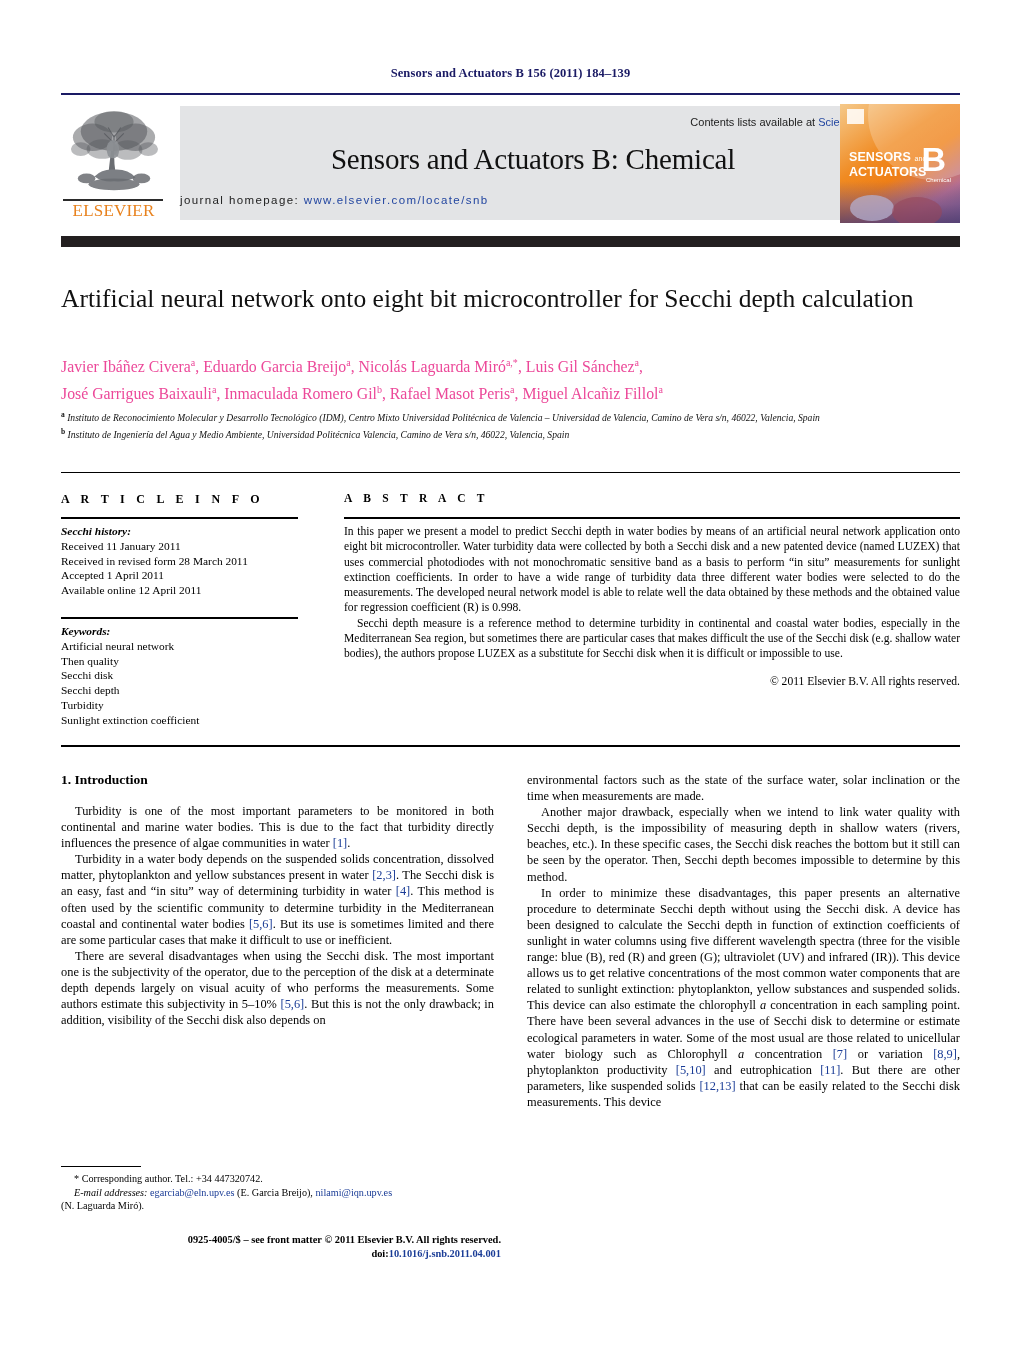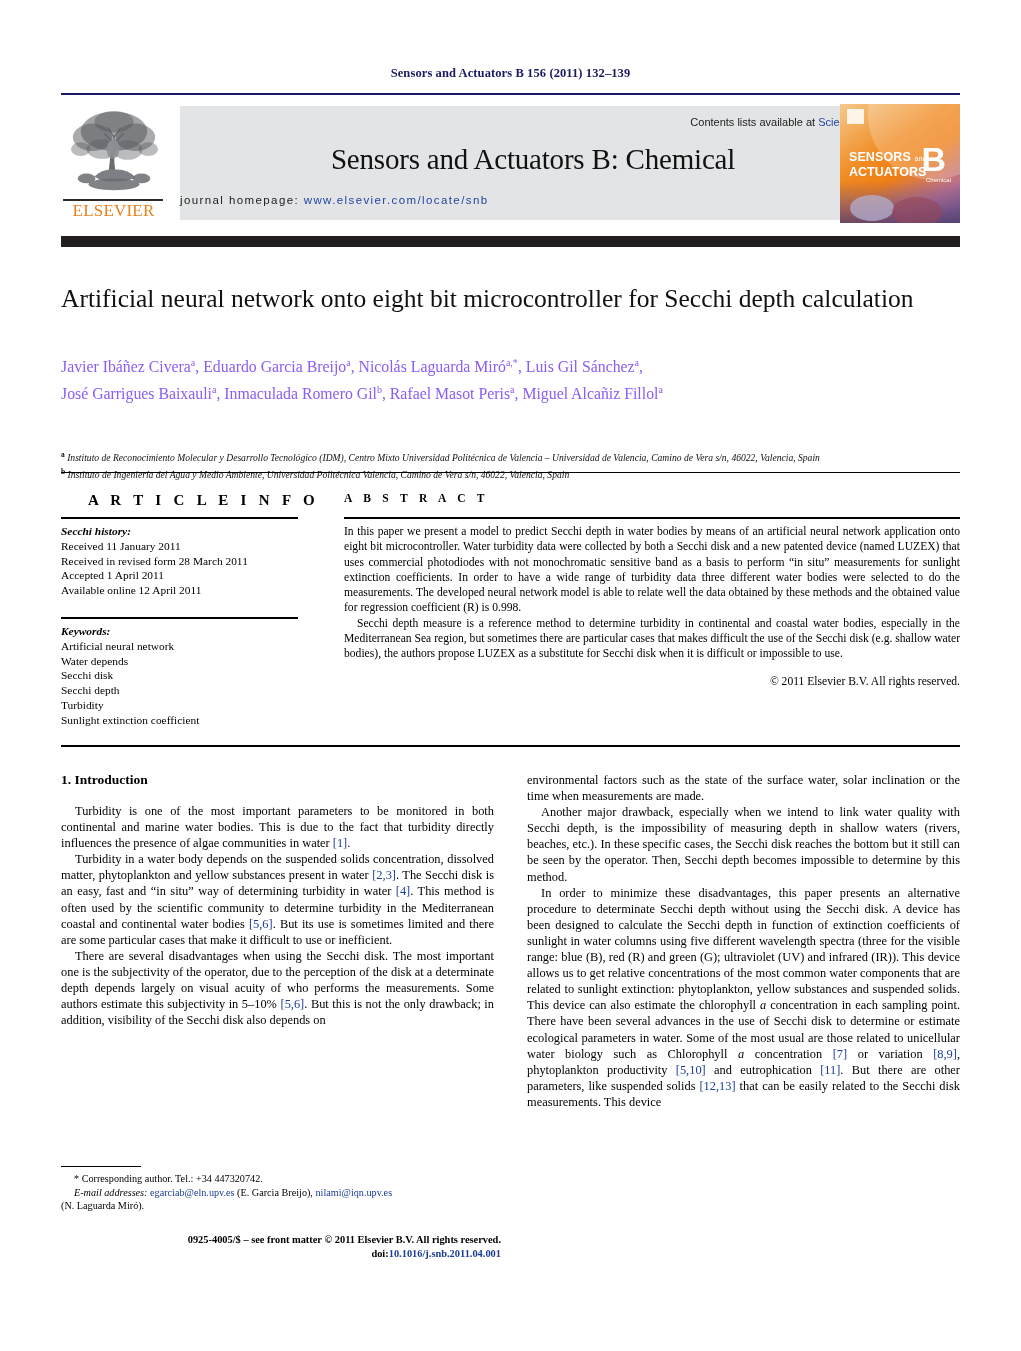--- a/index.html
+++ b/index.html
@@ -214,49 +214,47 @@
     font-size: 25.5px;
     line-height: 32px;
     color: #111;
   }
   .authors {
     position: absolute;
     left: 61px; top: 351px;
     width: 890px;
     font-size: 15.8px;
     line-height: 23px;
-    color: #8b5cf6;
+    color: #ec4899;
   }
   .authors sup { font-size: 10px; vertical-align: super; }
   .affil {
     position: absolute;
     left: 61px; top: 408px;
     width: 890px;
     font-size: 9.6px;
     line-height: 14.2px;
     font-style: italic;
     color: #111;
-    margin-top: 40px;
   }
   .affil sup { font-style: normal; font-weight: bold; font-size: 7.5px; vertical-align: super;}
 
   
   .sec-rule-top {
     position: absolute;
     left: 61px; top: 472px;
     width: 899px; height: 1.2px;
     background: #000;
   }
   .info-head {
     position: absolute;
     left: 61px; top: 492px;
-    font-size: 15px;
+    font-size: 12px;
     font-weight: bold;
     letter-spacing: 4.3px;
-    margin-left: 27px;
   }
   .abs-head {
     position: absolute;
     left: 344px; top: 492px;
     font-size: 11.5px;
     font-weight: bold;
     letter-spacing: 4.3px;
   }
   .info-rule {
     position: absolute;
@@ -359,21 +357,21 @@
     font-weight: bold;
     text-align: right;
   }
   .imprint .doi { color: #1a3c96; font-weight: bold; }
 </style>
 </head>
 <body>
 
 <div class="page">
 
-  <div class="runhead">Sensors and Actuators B 156 (2011) 132–139</div>
+  <div class="runhead">Sensors and Actuators B 156 (2011) 184–139</div>
   <div class="runhead-rule"></div>
 
   <div class="masthead">
 
     <div class="elsevier-logo">
       <svg class="elsevier-tree" viewBox="0 0 100 94">
         <g fill="#55585c">
           <ellipse cx="50" cy="26" rx="34" ry="20" opacity=".55"></ellipse>
           <ellipse cx="28" cy="32" rx="20" ry="14" opacity=".5"></ellipse>
           <ellipse cx="72" cy="32" rx="20" ry="14" opacity=".5"></ellipse>
@@ -448,21 +446,21 @@
     <div>Received 11 January 2011</div>
     <div>Received in revised form 28 March 2011</div>
     <div>Accepted 1 April 2011</div>
     <div>Available online 12 April 2011</div>
   </div>
 
   <div class="kw-rule"></div>
   <div class="keywords">
     <div class="lbl">Keywords:</div>
     <div>Artificial neural network</div>
-    <div>Water depends</div>
+    <div>Then quality</div>
     <div>Secchi disk</div>
     <div>Secchi depth</div>
     <div>Turbidity</div>
     <div>Sunlight extinction coefficient</div>
   </div>
 
   <div class="abstract">
     <p>In this paper we present a model to predict Secchi depth in water bodies by means of an artificial neural network application onto eight bit microcontroller. Water turbidity data were collected by both a Secchi disk and a new patented device (named LUZEX) that uses commercial photodiodes with not monochromatic sensitive band as a basis to perform “in situ” measurements for sunlight extinction coefficients. In order to have a wide range of turbidity data three different water bodies were selected to do the measurements. The developed neural network model is able to relate well the data obtained by these methods and the obtained value for regression coefficient (R) is 0.998.</p>
     <p class="indent">Secchi depth measure is a reference method to determine turbidity in continental and coastal water bodies, especially in the Mediterranean Sea region, but sometimes there are particular cases that makes difficult the use of the Secchi disk (e.g. shallow water bodies), the authors propose LUZEX as a substitute for Secchi disk when it is difficult or impossible to use.</p>
     <p class="copy">© 2011 Elsevier B.V. All rights reserved.</p>

